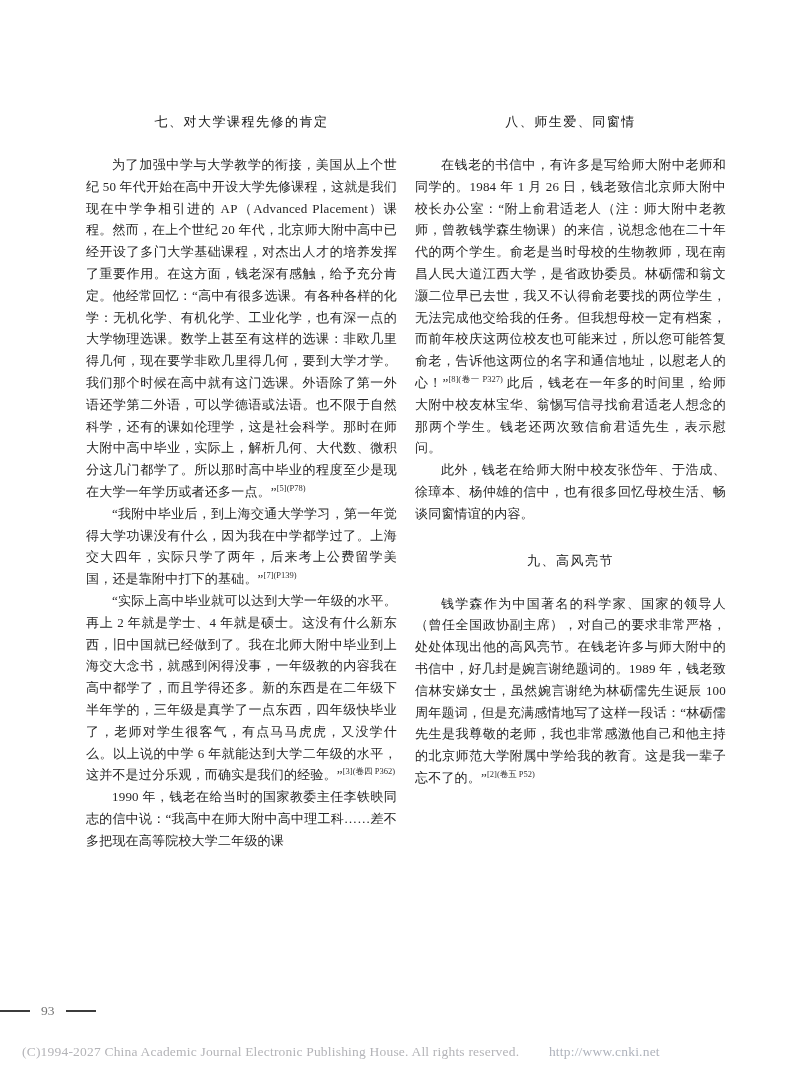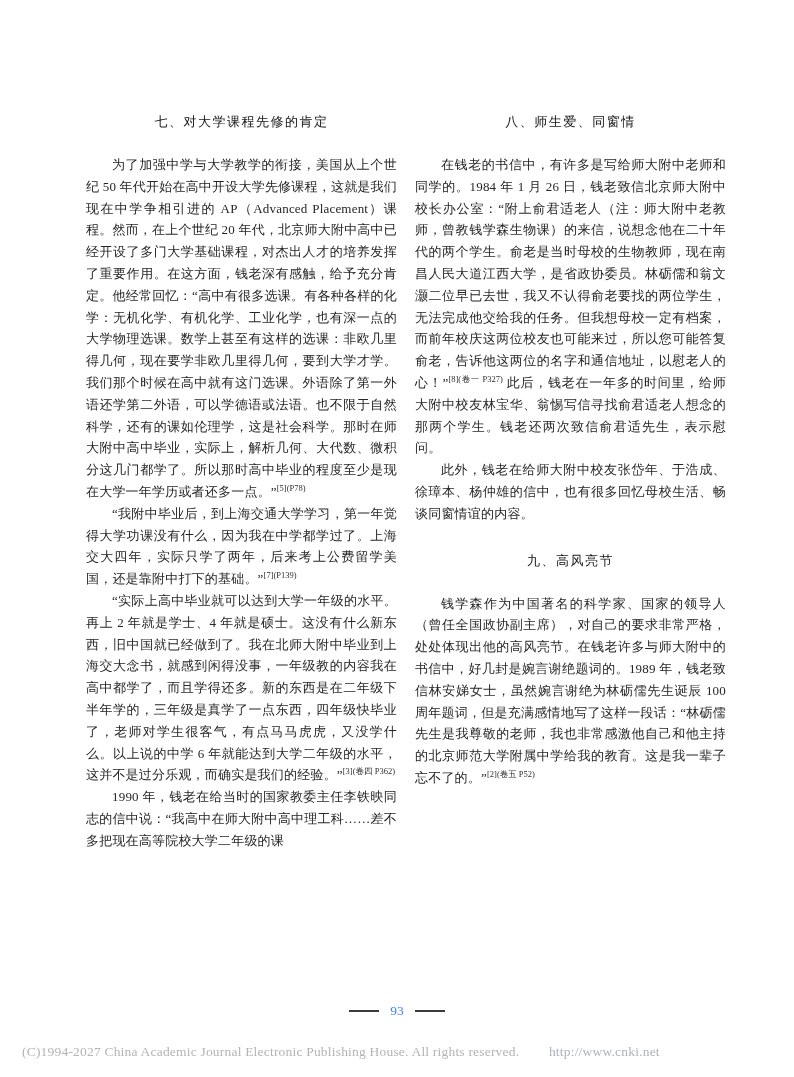--- a/index.html
+++ b/index.html
@@ -26,22 +26,22 @@
     margin:27px 0 23px 0;
     font-size:13px;font-weight:normal;color:#161616;
     text-align:center;letter-spacing:1.5px;line-height:18px;
   }
   sup.ref{
     font-size:8.5px;letter-spacing:0;line-height:0;
     vertical-align:super;white-space:nowrap;color:#2e2e2e;
   }
   .pageno{
     position:absolute;left:0;top:1001px;width:794px;height:20px;
-    display:flex;align-items:center;justify-content:center;gap:11px;
-    color:#3b82f6;font-size:13.5px;
+    display:flex;align-items:center;gap:11px;
+    color:#737373;font-size:13.5px;
   }
   .pageno .dash{display:inline-block;width:30px;height:1.6px;background:#3c3c3c;}
   .footer{
     position:absolute;left:22px;top:1044px;width:760px;
     font-size:13.5px;color:#b4b4b8;letter-spacing:0.2px;white-space:nowrap;
   }
   .footer .url{margin-left:26px;color:#afb3bc;}
 </style>
 </head>
 <body>

